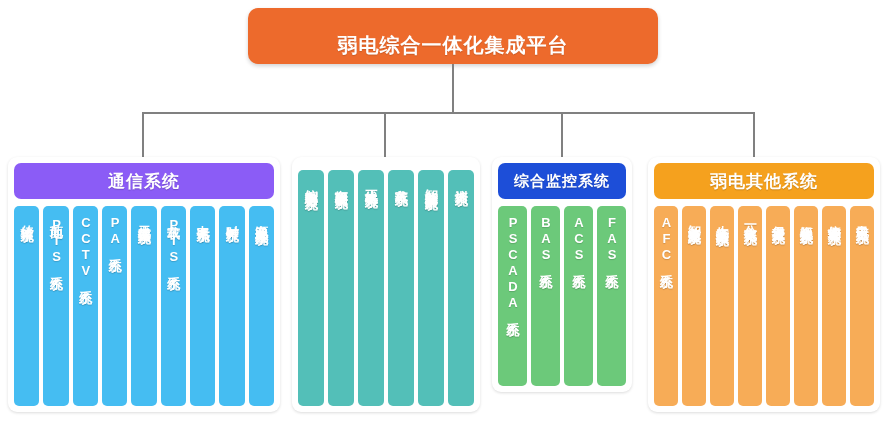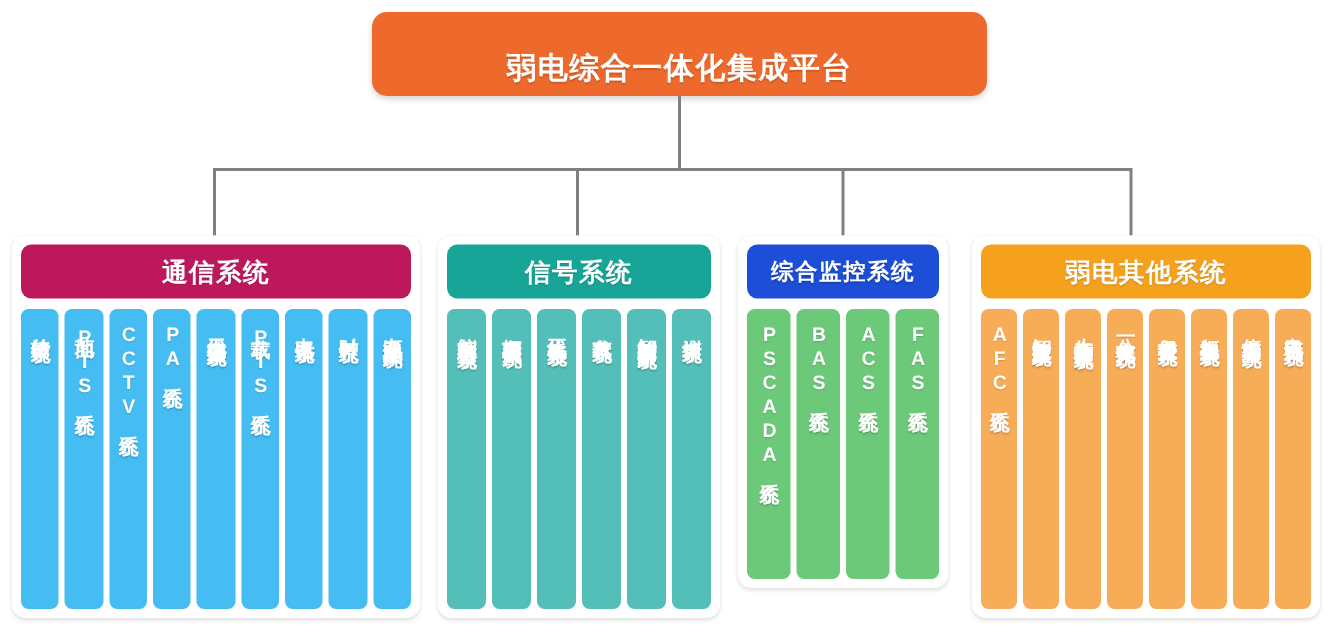--- a/index.html
+++ b/index.html
@@ -102,21 +102,21 @@
   </div>
 
   <div class="conn conn-v-root" style="background: rgb(128, 128, 128);"></div>
   <div class="conn conn-h-bus" style="background: rgb(128, 128, 128);"></div>
   <div class="drop" style="left: 142px; background: rgb(128, 128, 128);"></div>
   <div class="drop" style="left: 384px; background: rgb(128, 128, 128);"></div>
   <div class="drop" style="left: 561px; background: rgb(128, 128, 128);"></div>
   <div class="drop" style="left: 753px; background: rgb(128, 128, 128);"></div>
 
   <div class="group" style="left: 8px; width: 272px; height: 255px; background: rgb(255, 255, 255);">
-    <div class="group-header" style="background: #be185d;">
+    <div class="group-header" style="background: #8b5cf6;">
       <span class="group-title">通信系统</span>
     </div>
     <div class="leaf-row">
       <div class="leaf" style="background: rgb(69, 189, 242);">
           <span class="leaf-label">传输系统</span>
         </div>
       <div class="leaf" style="background: rgb(69, 189, 242);">
           <span class="leaf-label">地面PIS系统</span>
         </div>
       <div class="leaf" style="background: rgb(69, 189, 242);">
@@ -137,23 +137,20 @@
       <div class="leaf" style="background: rgb(69, 189, 242);">
           <span class="leaf-label">时钟系统</span>
         </div>
       <div class="leaf" style="background: rgb(69, 189, 242);">
           <span class="leaf-label">电源及接地系统</span>
         </div>
     </div>
   </div>
 
   <div class="group" style="left: 292px; width: 188px; height: 255px; background: rgb(255, 255, 255);">
-    <div class="group-header" style="background: rgb(22, 165, 150);">
-      <span class="group-title">信号系统</span>
-    </div>
     <div class="leaf-row">
       <div class="leaf" style="background: rgb(83, 191, 184);">
           <span class="leaf-label">控制中心信号系统</span>
         </div>
       <div class="leaf" style="background: rgb(83, 191, 184);">
           <span class="leaf-label">车辆段联锁系统</span>
         </div>
       <div class="leaf" style="background: rgb(83, 191, 184);">
           <span class="leaf-label">正线轨旁系统</span>
         </div>

